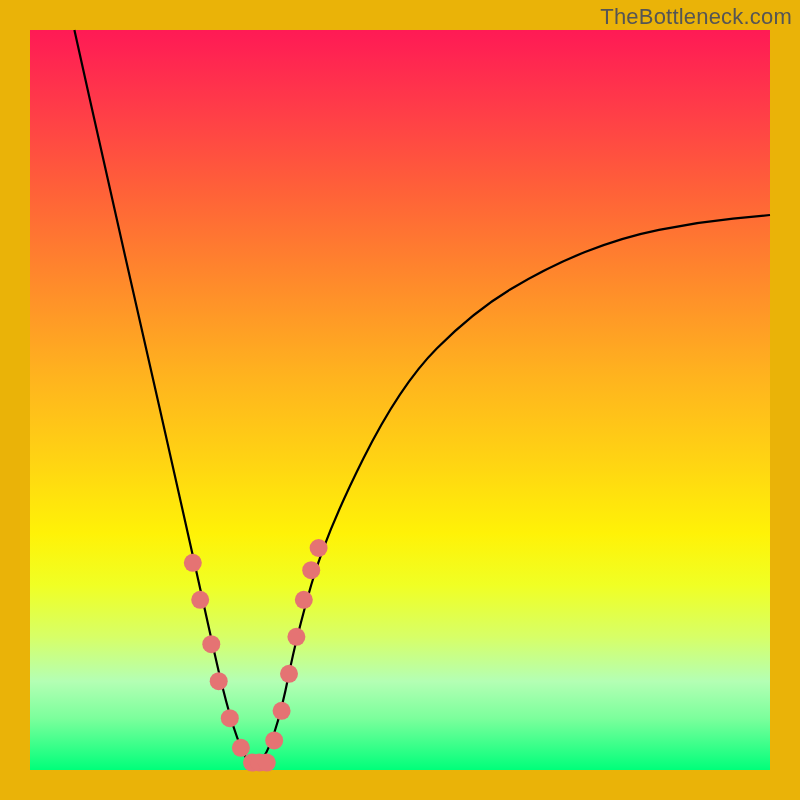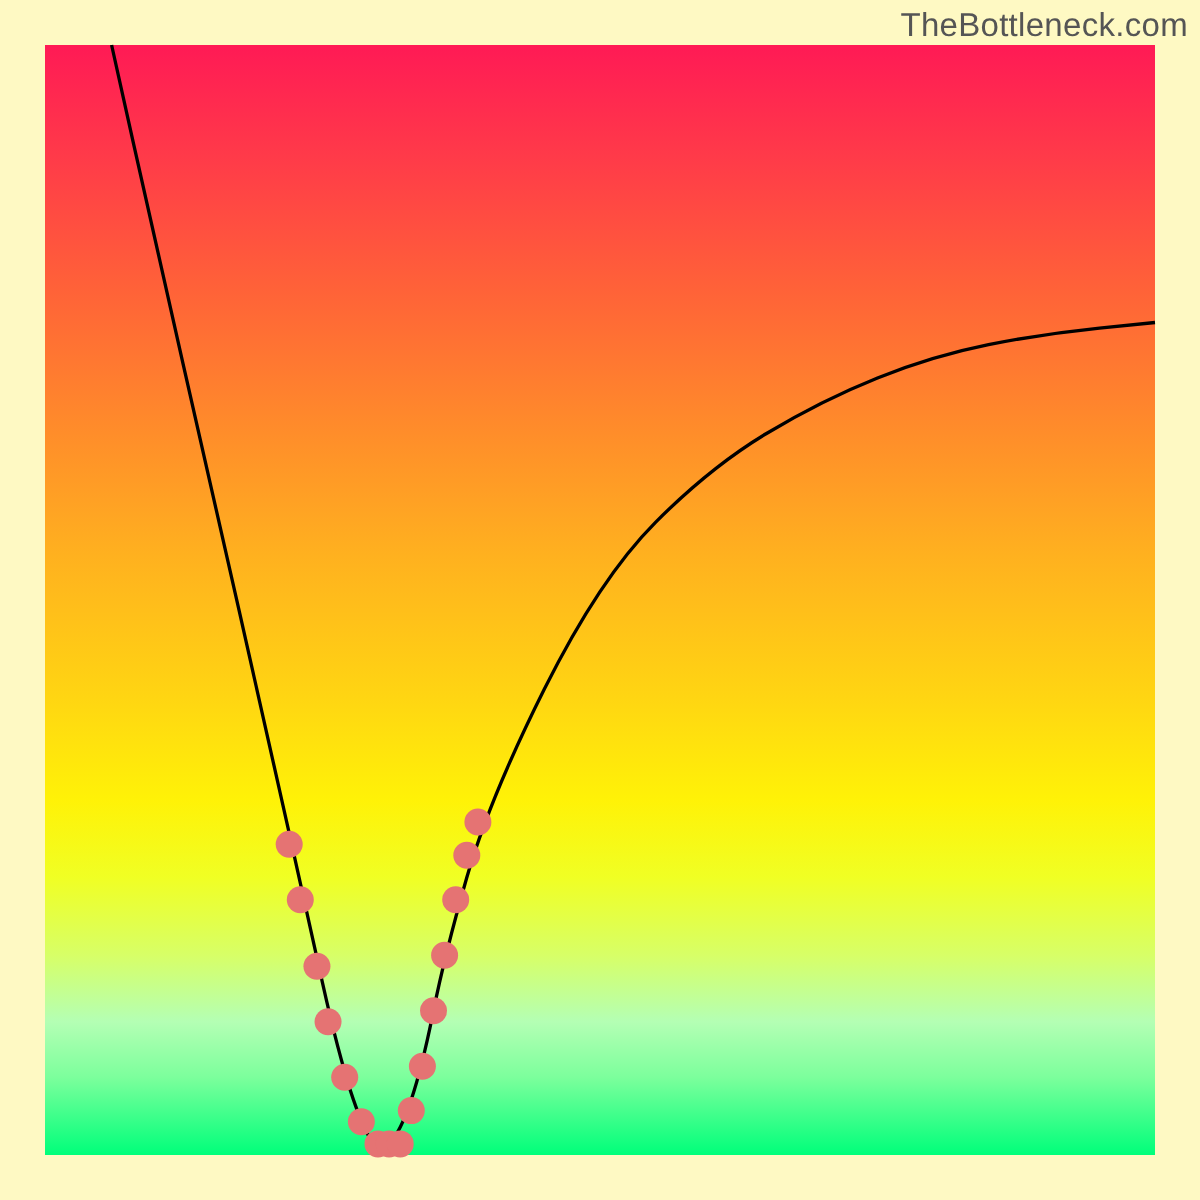--- a/index.html
+++ b/index.html
@@ -8,21 +8,21 @@
     width: 800px;
     height: 800px;
     background: #000;
     overflow: hidden;
     font-family: Arial, Helvetica, sans-serif;
   }
   .frame {
     position: absolute;
     width: 800px;
     height: 800px;
-    background: #fef9c3;
+    background: #eab308;
   }
   .plot {
     position: absolute;
     left: 30px;
     top: 30px;
     width: 740px;
     height: 740px;
     
     background: linear-gradient(
       to bottom,

